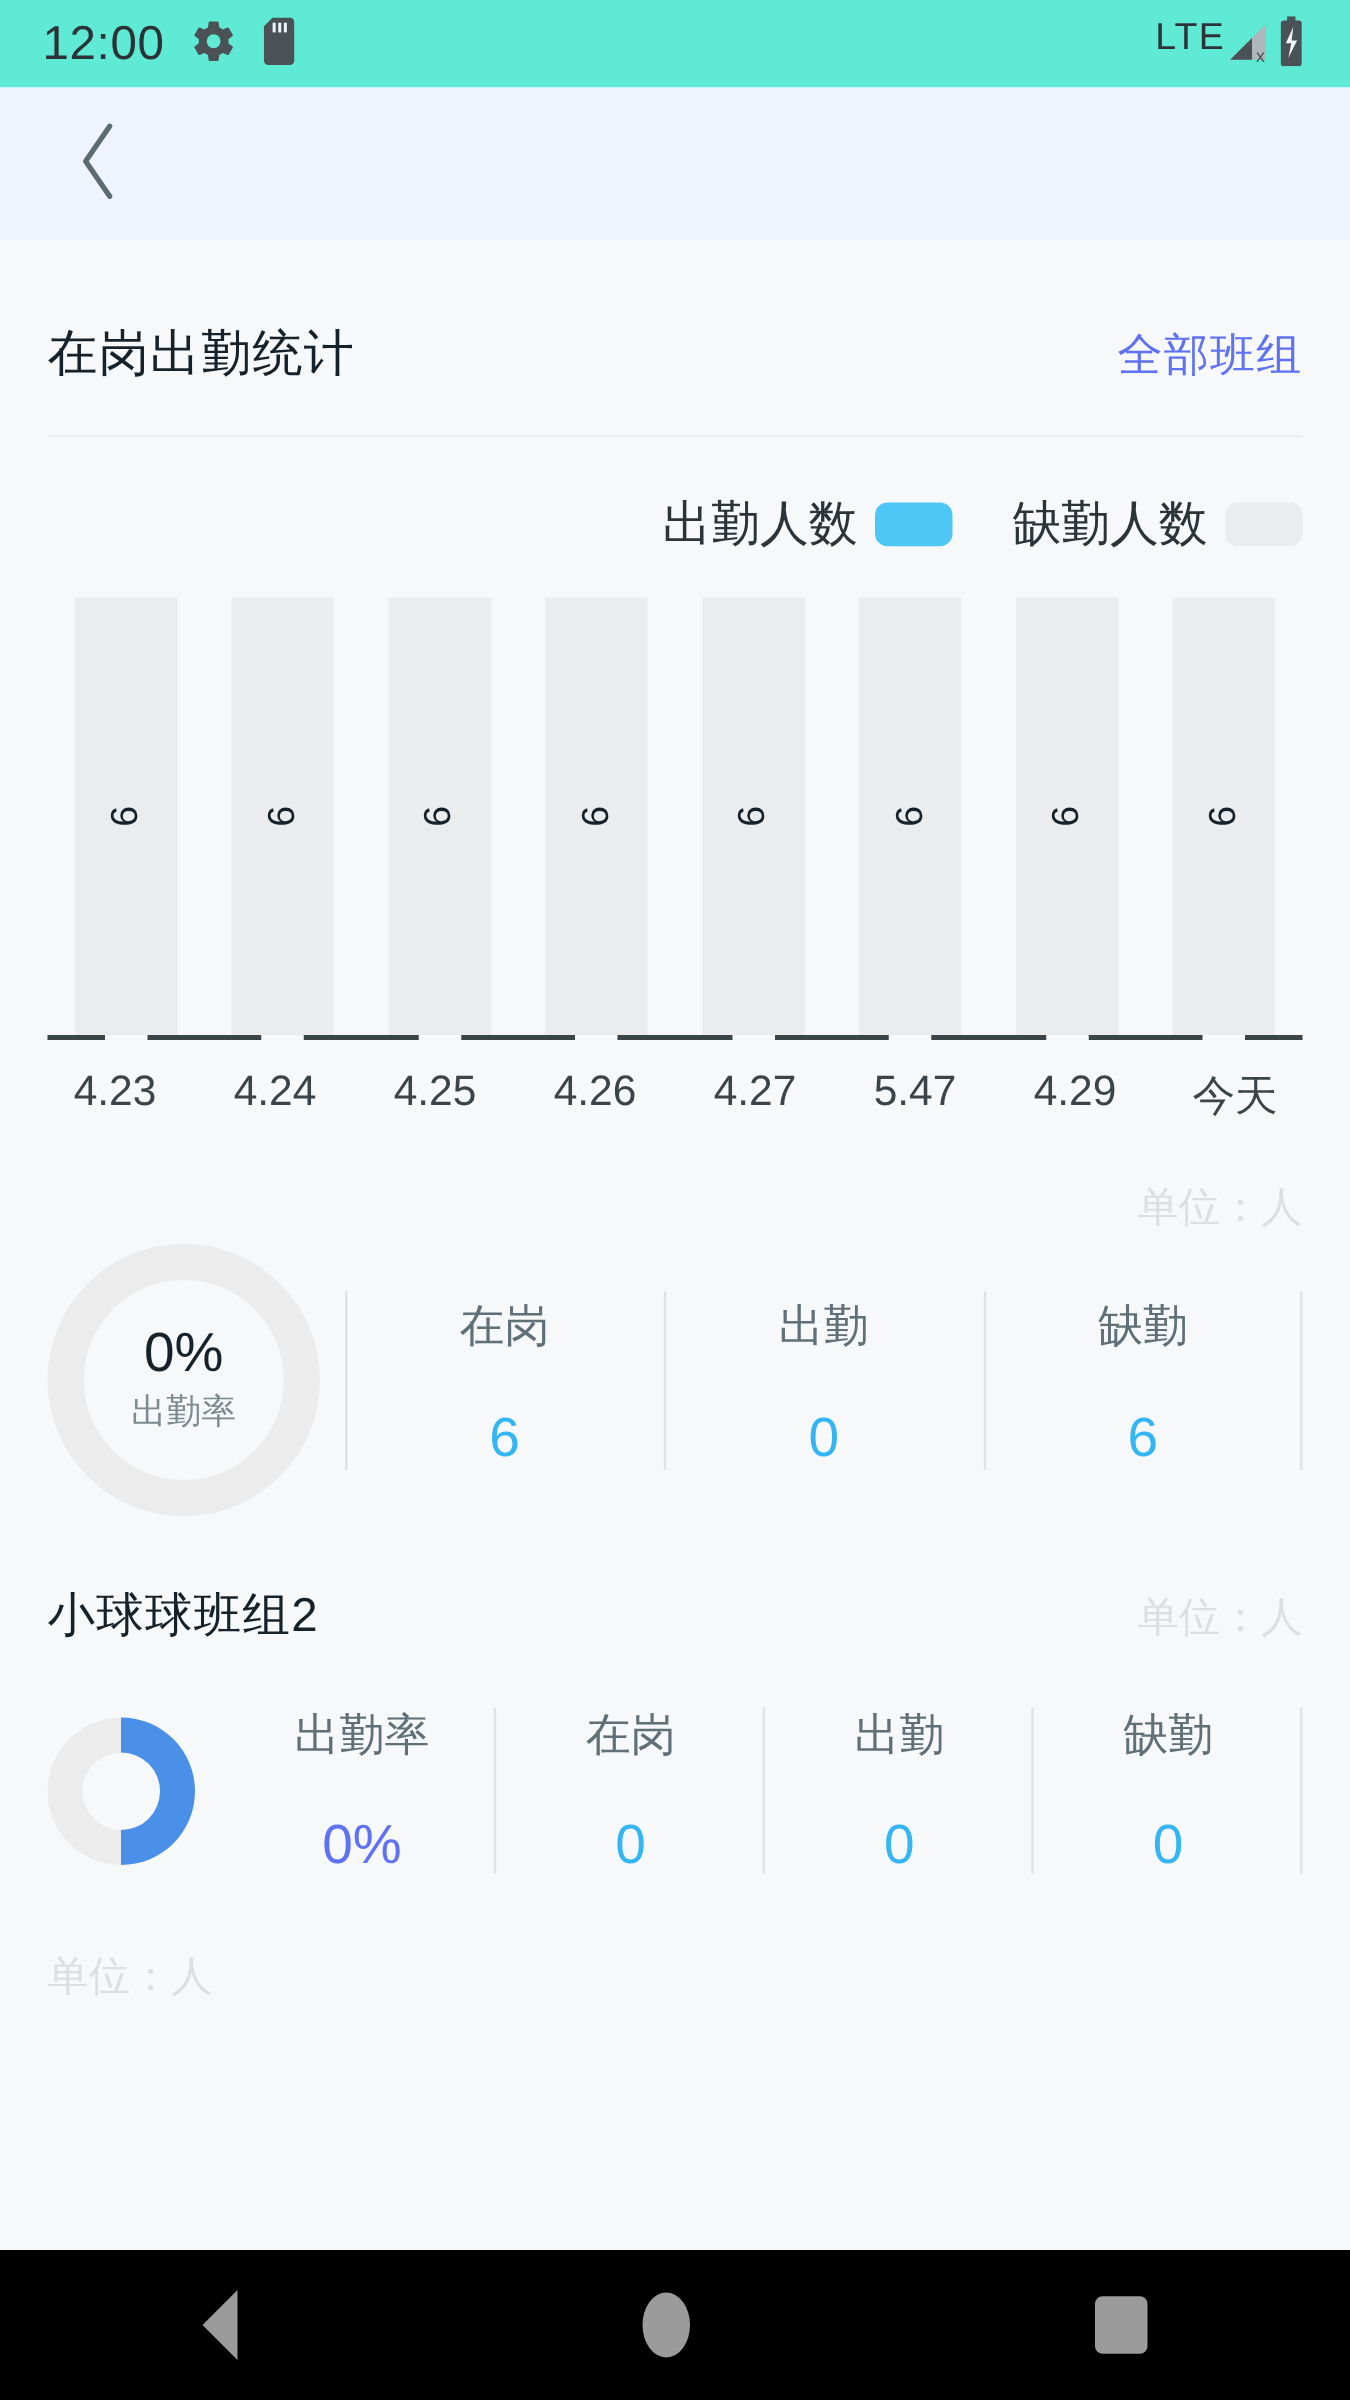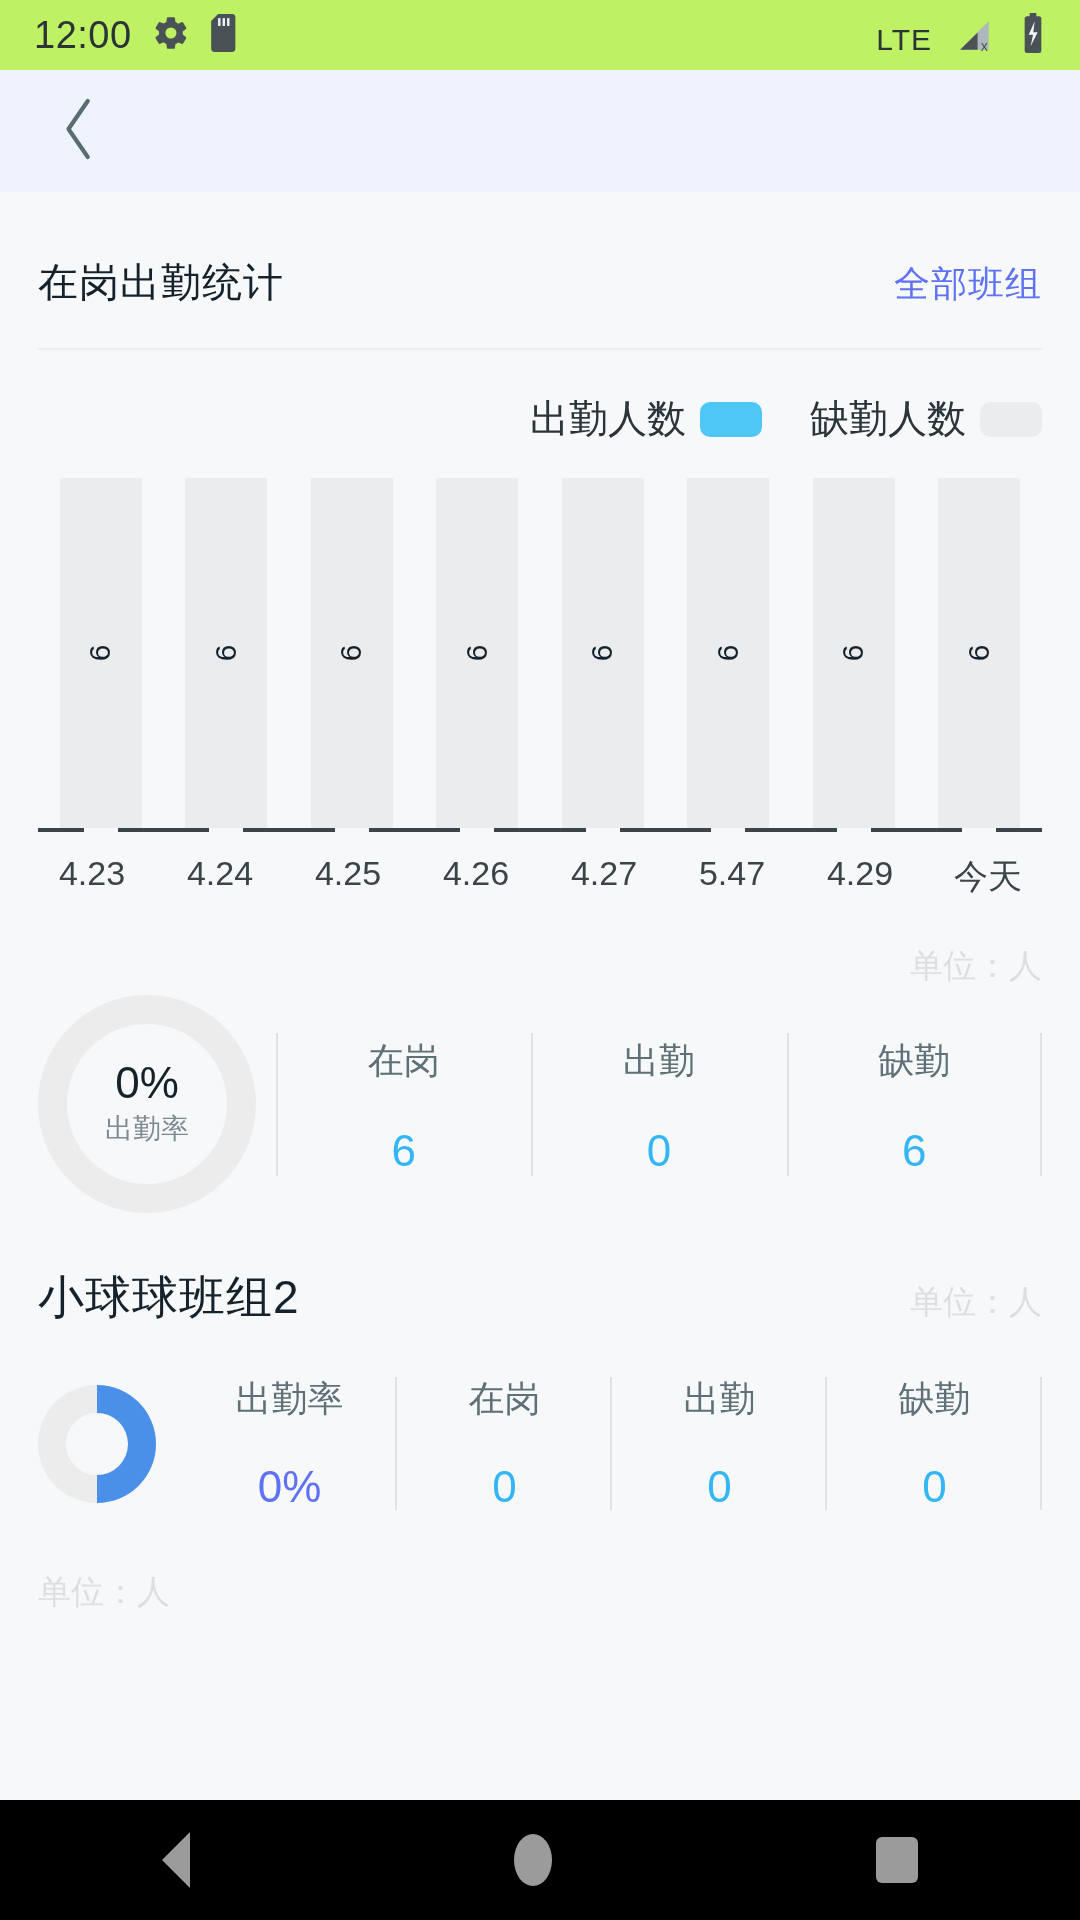--- a/index.html
+++ b/index.html
@@ -7,27 +7,27 @@
     width: 1080px; height: 1920px;
     background: #f7f8f9;
     font-family: "Liberation Sans", "DejaVu Sans", sans-serif;
     overflow: hidden;
   }
   #screen { position: relative; width: 1080px; height: 1920px; background: #f7f8f9; }
 
   
   .statusbar {
     position: absolute; top: 0; left: 0; width: 1080px; height: 70px;
-    background: #bef264;
+    background: #5eead4;
     display: flex; align-items: center;
     padding: 0 34px;
   }
   .sb-left { display: flex; align-items: center; gap: 20px; }
   .sb-time { font-size: 38px; color: #2c3336; letter-spacing: 0.5px; }
-  .sb-right { margin-left: auto; display: flex; align-items: flex-end; gap: 24px; }
+  .sb-right { margin-left: auto; display: flex; align-items: flex-start; gap: 0; }
   .sb-lte { font-size: 30px; color: #2c3336; letter-spacing: 1px; }
   .ic { display: block; }
 
   
   .titlebar {
     position: absolute; top: 70px; left: 0; width: 1080px; height: 122px;
     background: #eef3fd;
     display: flex; align-items: center;
   }
   .back-btn {
@@ -118,21 +118,21 @@
   }
   .stat-label { font-size: 36px; color: #5f7078; }
   .stat-value { font-size: 44px; color: #35b6f4; margin-top: 40px; }
 
   
   .group { padding: 0 38px; }
   .group-head {
     display: flex; align-items: baseline; justify-content: space-between;
     padding-top: 54px;
   }
-  .group-name { font-size: 46px; color: #16222b; letter-spacing: 1px; }
+  .group-name { font-size: 38px; color: #16222b; letter-spacing: 1px; }
   .group-unit { font-size: 33px; color: #dcdfe2; }
 
   .group-row { display: flex; align-items: center; padding-top: 42px; }
   .donut-sm { width: 118px; height: 118px; flex: 0 0 auto; position: relative; }
   .group-stats { display: flex; flex: 1 1 auto; margin-left: 26px; }
   .gstat {
     flex: 1 1 0; position: relative;
     display: flex; flex-direction: column; align-items: center;
     padding: 4px 0;
   }

